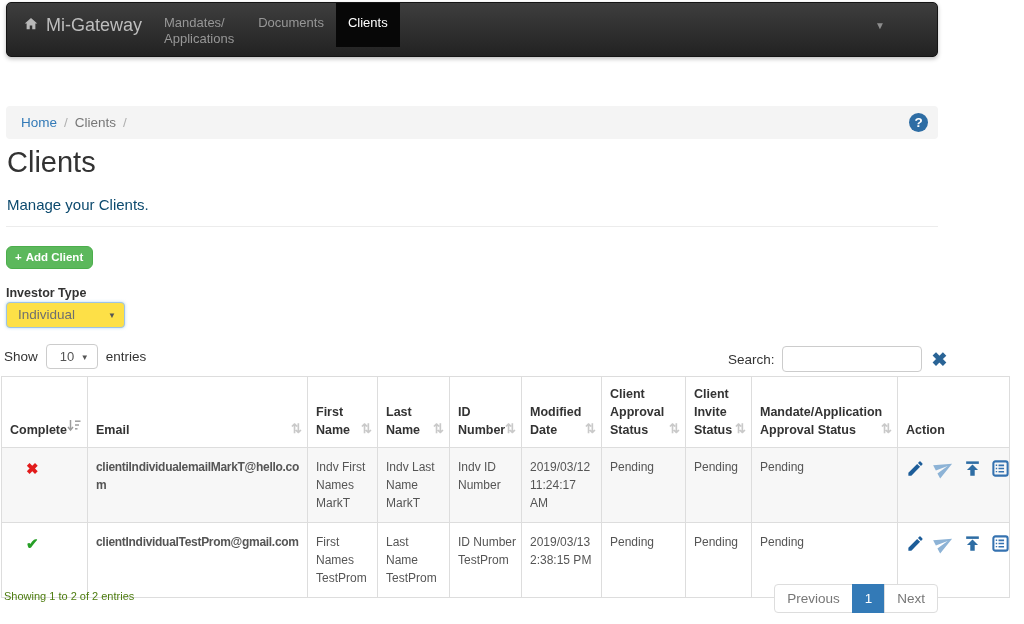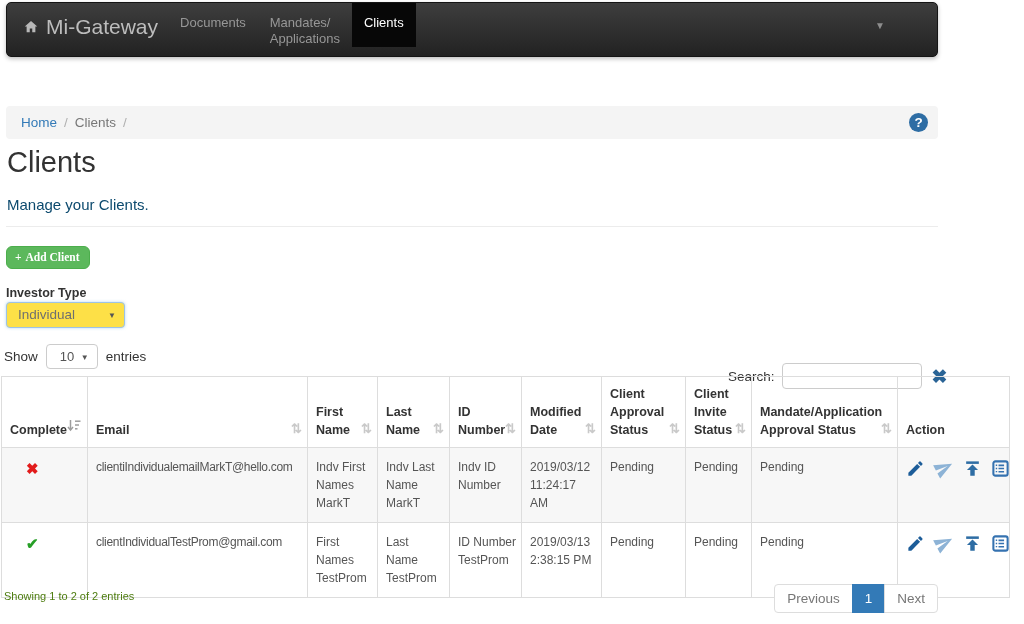--- a/index.html
+++ b/index.html
@@ -3,21 +3,21 @@
 <meta charset="utf-8">
 <style>
   * { box-sizing: border-box; margin: 0; padding: 0; }
   html,body { width:1024px; height:624px; background:#fff; font-family:"Liberation Sans",sans-serif; color:#333; overflow:hidden; }
   body { position:relative; }
 
   
   .navbar { position:absolute; left:6px; top:2px; width:932px; height:55px;
     background:linear-gradient(#3e3e3e,#222); border:1px solid #151515; border-radius:5px;
     box-shadow:0 2px 4px rgba(0,0,0,.25); display:flex; align-items:flex-start; }
-  .brand { display:flex; align-items:center; gap:7px; padding:12px 10px 0 16px; color:#bdbdbd; font-size:21px; cursor:pointer; }
+  .brand { display:flex; align-items:center; gap:7px; padding:12px 10px 0 16px; color:#bdbdbd; font-size:18px; cursor:pointer; }
   .nav { display:flex; height:44px; }
   .nav-item { padding:12px 12px 0 12px; height:44px; color:#979797; font-size:13px; line-height:16px;
     white-space:pre-line; cursor:pointer; }
   .nav-item.active { background:#070707; color:#fff; }
   .nav-caret { position:absolute; right:52px; top:17px; color:#8d8d8d; font-size:10px; cursor:pointer; }
 
   
   .breadcrumb { position:absolute; left:6px; top:106px; width:932px; height:33px; background:#f4f4f4;
     border-radius:4px; font-size:13.5px; display:flex; align-items:center; padding-left:15px; color:#999; }
   .breadcrumb a { color:#337ab7; text-decoration:none; cursor:pointer; }
@@ -26,48 +26,48 @@
   .help-badge { position:absolute; right:10px; top:7px; width:19px; height:19px; border-radius:50%;
     background:#2e6da4; color:#fff; font-weight:bold; font-size:13.5px; text-align:center; line-height:19px; cursor:pointer; }
 
   
   .page-title { position:absolute; left:7px; top:146px; font-size:29px; font-weight:400; color:#333; }
   .page-subtitle { position:absolute; left:7px; top:196px; font-size:15px; color:#0c4a6e; }
   .rule { position:absolute; left:6px; top:226px; width:932px; border-top:1px solid #ececec; }
 
   
   .btn-add { position:absolute; left:6px; top:246px; background:#5cb85c; border:1px solid #4cae4c;
-    border-radius:6px; color:#fff; font-size:11.5px; font-weight:bold; padding:4px 9px 5px 8px; cursor:pointer;font-family:Liberation Serif, serif; }
+    border-radius:6px; color:#fff; font-size:11.5px; font-weight:bold; padding:4px 9px 5px 8px; cursor:pointer; }
   .btn-add .plus { margin-right:4px; font-weight:bold; }
   .investor-label { position:absolute; left:6px; top:286px; font-size:12.5px; font-weight:bold; color:#333; }
   .select { position:relative; border-radius:4px; cursor:pointer; }
   .select .caret { position:absolute; right:8px; top:50%; transform:translateY(-50%); font-size:8px; color:#555; }
   .investor-select { position:absolute; left:6px; top:302px; width:119px; height:26px;
     background:#fde047; border:1px solid #9dc3e6; box-shadow:0 0 3px rgba(102,175,233,.5); }
   .investor-select .val { line-height:24px; padding-left:11px; font-size:13.5px; color:#6f6f6f; }
   .length-wrap { position:absolute; left:4px; top:344px; display:flex; align-items:center; gap:8px; font-size:13.5px; }
   .length-select { width:52px; height:25px; background:#fff; border:1px solid #ccc; }
   .length-select .val { line-height:23px; padding-left:13px; font-size:13px; color:#555; }
-  .search-wrap { position:absolute; left:728px; top:363px; display:flex; align-items:center; font-size:13.5px; }
+  .search-wrap { position:absolute; left:728px; top:346px; display:flex; align-items:center; font-size:13.5px; }
   .search-input { width:140px; height:26px; margin-left:7px; border:1px solid #ccc; border-radius:4px; padding:0 6px; font-size:13px; }
   .clear-x { margin-left:10px; color:#2a6496; font-size:19px; font-weight:bold; line-height:19px; cursor:pointer; }
 
   
   table.grid { position:absolute; left:1px; top:376px; width:1008px; border-collapse:collapse; table-layout:fixed; }
   .grid th { vertical-align:bottom; text-align:left; padding:8px; height:64px; font-size:12.5px; font-weight:bold;
     color:#333; border:1px solid #ddd; position:relative; line-height:1.45; cursor:pointer; }
   .grid td { vertical-align:top; padding:10px 5px 10px 8px; height:68px; font-size:12px; color:#555;
     border:1px solid #ddd; line-height:1.5; word-wrap:break-word; }
   .grid tr.odd td { background:#f7f7f7; }
   .sort-both { position:absolute; right:5px; bottom:9px; color:#c9c9c9; font-size:13px; }
   .sort-asc-svg { position:absolute; right:6px; bottom:10px; }
   .cell-complete { padding-left:24px !important; font-size:15px !important; font-weight:bold; }
   .x-red { color:#e21b1b; }
   .check-green { color:#279f27; }
-  .email-cell { letter-spacing:-0.3px; }
+  .email-cell { letter-spacing:-0.3px;font-weight:bold; }
   .action-icons { display:flex; gap:9px; align-items:center; }
   .action-icons a { cursor:pointer; display:inline-flex; }
 
   
   .showing-info { position:absolute; left:4px; top:590px; font-size:11px; color:#4d7c0f; }
   .pagination { position:absolute; top:584px; right:86px; display:flex; }
   .page-btn { padding:6px 12px; font-size:13.5px; border:1px solid #ddd; background:#fff; color:#777;
     margin-left:-1px; cursor:pointer;text-align:right; }
   .page-btn:first-child { border-top-left-radius:4px; border-bottom-left-radius:4px; }
   .page-btn:last-child { border-top-right-radius:4px; border-bottom-right-radius:4px; }
@@ -79,23 +79,23 @@
 <div class="navbar">
   <div class="brand">
     <span>
       <svg viewBox="0 0 24 24" width="16" height="15">
           <path fill="#b8b8b8" d="M12 3l10 9h-3v9h-5v-6h-4v6H5v-9H2z"></path>
         </svg>
     </span>
     <span>Mi-Gateway</span>
   </div>
   <div class="nav">
-    <div class="nav-item">Documents</div>
     <div class="nav-item">Mandates/
 Applications</div>
+    <div class="nav-item">Documents</div>
     <div class="nav-item active">Clients</div>
   </div>
   <div class="nav-caret">▼</div>
 </div>
 
 <div class="breadcrumb">
   <a>Home</a>
   <span class="sep">/</span>
   <span class="crumb-current">Clients</span>
   <span class="sep">/</span>

